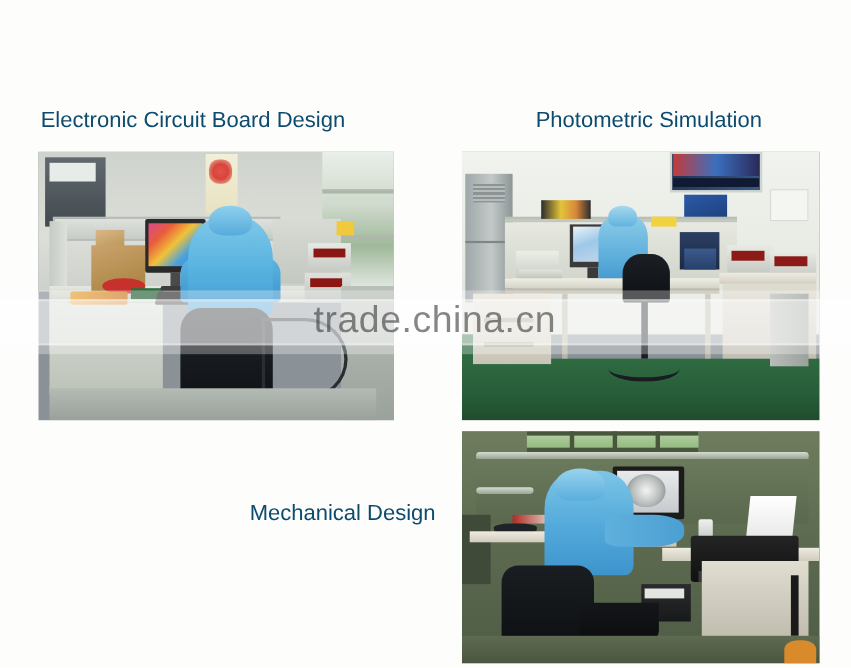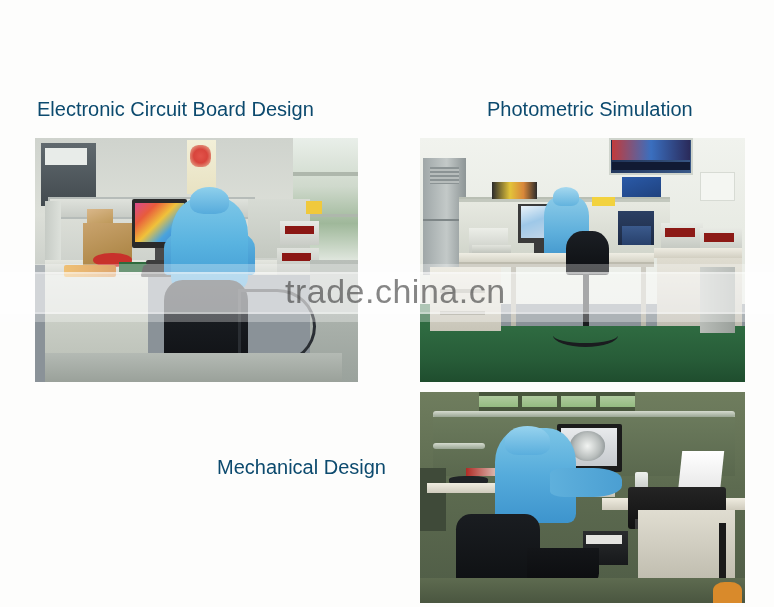--- a/index.html
+++ b/index.html
@@ -31,21 +31,21 @@
   }
   .sec-title {
     position: absolute;
     font-size: 20px;
     font-weight: normal;
     color: #0c4a6e;
     white-space: nowrap;
   }
   .sec-title.t1 { left: 37px;  top: 98px; }
   .sec-title.t2 { left: 447px; top: 98px; margin-left: 40px; }
-  .sec-title.t3 { left: 217px; top: 456px; }
+  .sec-title.t3 { left: 227px; top: 456px; }
 
   
   .photo {
     position: absolute;
     overflow: hidden;
     background: #8a9298;
   }
   .photo .scene { position: absolute; left: 0; top: 0; right: 0; bottom: 0; }
   .photo i { position: absolute; display: block; }
 

